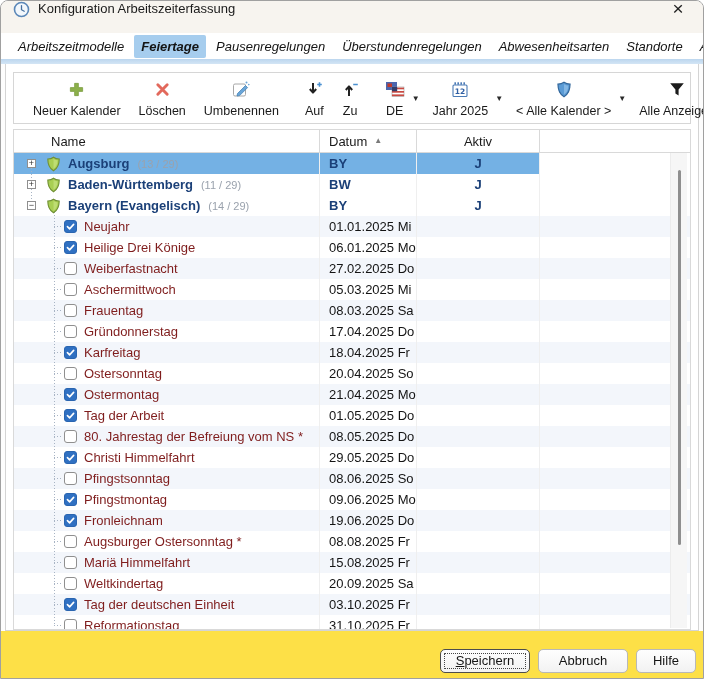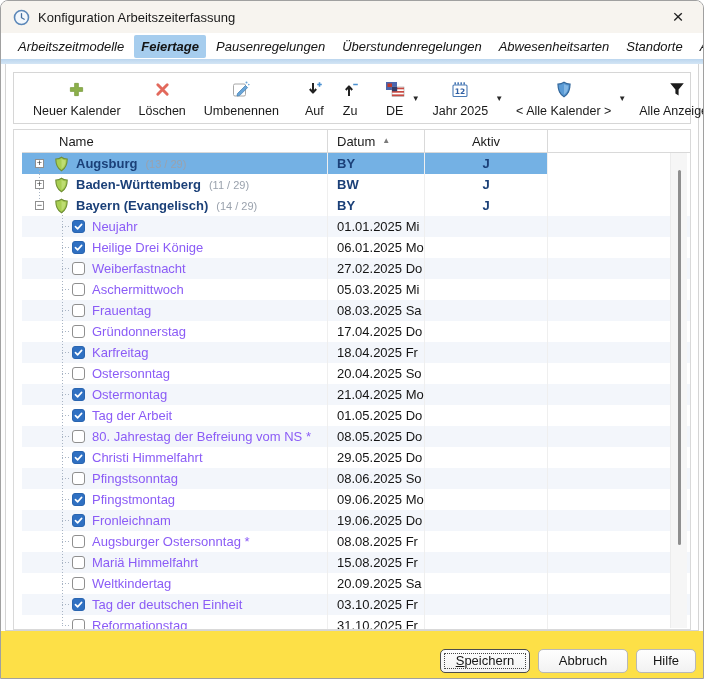--- a/index.html
+++ b/index.html
@@ -1,21 +1,21 @@
 <!DOCTYPE html>
 <html><head>
 <meta charset="utf-8">
 <style>
   * { margin:0; padding:0; box-sizing:border-box; }
   html,body { width:704px; height:679px; font-family:"Liberation Sans","DejaVu Sans",sans-serif; }
   .window { width:704px; height:679px; background:#fdfdfd; border:1px solid #a0a0a0;
             border-radius:8px 8px 0 0; overflow:hidden; display:flex; flex-direction:column; }
 
   
-  .titlebar { height:32px; background:#f7f4ef; display:flex; align-items:center; padding:0 12px; flex:0 0 auto; }
+  .titlebar { height:32px; background:#f7f4ef; display:flex; padding:0 12px; flex:0 0 auto; }
   .titlebar .app-icon { width:17px; height:17px; margin-right:8px; flex:0 0 auto; }
   .titlebar .title { font-size:13px; color:#1a1a1a; }
   .titlebar .close { margin-left:auto; font-size:19px; line-height:16px; color:#1f1f1f;
                      width:26px; text-align:center; cursor:default; font-weight:300; }
 
   
   .tabbar { height:26px; background:#fff; display:flex; align-items:center; padding:0 10px 0 10px; flex:0 0 auto;font-style:italic; }
   .tabs { display:flex; align-items:center; gap:3px; }
   .tab { font-size:13px; color:#141414; padding:4px 7px; white-space:nowrap; }
   .tab.active { background:#a6cdee; font-weight:bold; border-radius:2px; }
@@ -30,21 +30,21 @@
              display:flex; align-items:stretch; padding:3px 10px; }
   .tb-item { display:flex; flex-direction:column; align-items:center; justify-content:space-between;
              padding:3px 9px 2px 9px; }
   .tb-item .tb-ico { height:20px; display:flex; align-items:center; }
   .tb-item .tb-label { font-size:12.5px; color:#1a1a1a; white-space:nowrap; }
   .tb-sep { width:1px; background:#d0d0d0; margin:3px 4px; }
   .tb-dd { align-self:center; font-size:8px; color:#2a2a2a; padding:0 4px 0 0; margin-left:-2px; }
 
   
   .table { margin:5px 4px 0 4px; border:1px solid #d9d9d9; background:#fff; position:relative;
-           height:501px; overflow:hidden;padding-left:8px; }
+           height:501px; overflow:hidden; }
   .thead { display:grid; grid-template-columns:306px 97px 123px 1fr; height:23px;
            border-bottom:1px solid #d9d9d9; background:#fff; }
   .th { font-size:13px; color:#1a1a1a; display:flex; align-items:center; border-right:1px solid #d9d9d9; }
   .th.h-name { padding-left:37px; }
   .th.h-datum { padding-left:9px; }
   .th.h-aktiv { justify-content:center; }
   .th.h-fill { border-right:none; }
   .sort-arrow { font-size:8px; color:#7a7a7a; margin-left:7px; margin-top:-2px; }
 
   .tbody { position:relative; height:476px; overflow:hidden; }
@@ -62,21 +62,21 @@
   .cal-shield { margin-left:10px; flex:0 0 auto; position:relative; z-index:3; }
   .cal-name { margin-left:7px; font-weight:bold; color:#1b4078; font-size:13px; }
   .cal-count { margin-left:8px; color:#9aa2ad; font-size:11px; }
 
   .row.hol .c-name { padding-left:50px; }
   .row.hol::before { content:""; position:absolute; left:40px; top:10px; width:9px; height:1px;
          background:repeating-linear-gradient(to right,#a8b4c4 0 1px,transparent 1px 3px); }
   .checkbox { width:13px; height:13px; border:1px solid #8f8f8f; border-radius:3px; background:#fff;
               flex:0 0 auto; display:flex; align-items:center; justify-content:center; position:relative; z-index:3; }
   .checkbox.checked { background:#2f70c2; border-color:#2a65b0; }
-  .hol-name { margin-left:7px; font-size:13px; color:#8b5cf6; }
+  .hol-name { margin-left:7px; font-size:13px; color:#7f1d1d; }
 
   .tree-line { position:absolute; width:1px; z-index:2;
                background:repeating-linear-gradient(to bottom,#a8b4c4 0 1px,transparent 1px 3px); }
   #vline-root { left:17px; top:9px; height:44px; }
   #vline-children { left:40px; top:56px; height:415px; }
 
   
   .vscroll { position:absolute; top:23px; right:3px; bottom:1px; width:17px; background:#f6f6f6;
              border-left:1px solid #ececec; z-index:4; }
   .vscroll .thumb { position:absolute; left:7px; width:3px; top:17px; height:375px; background:#8f8f8f; border-radius:2px; }

